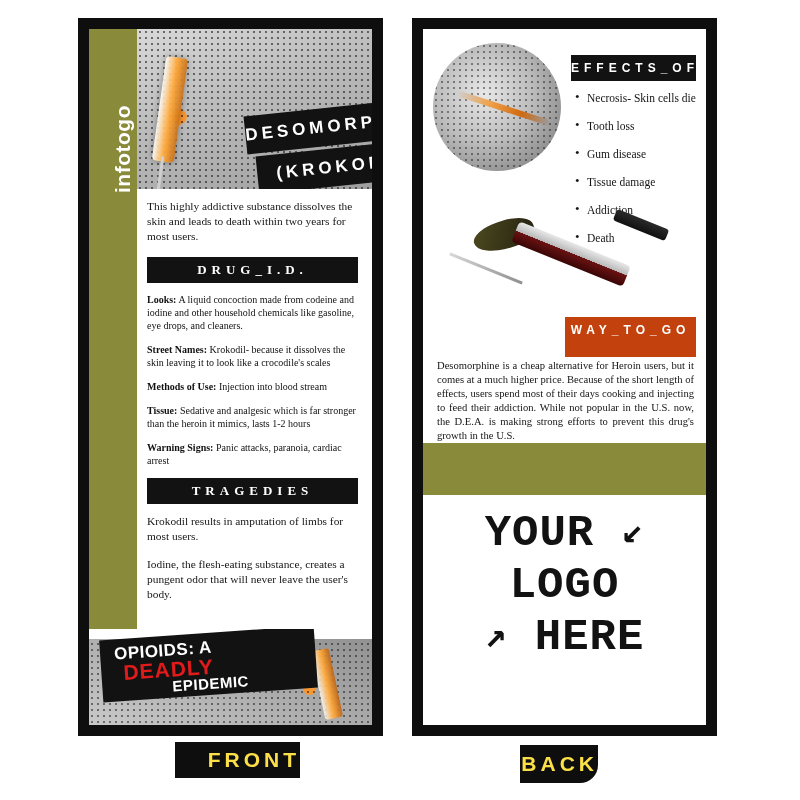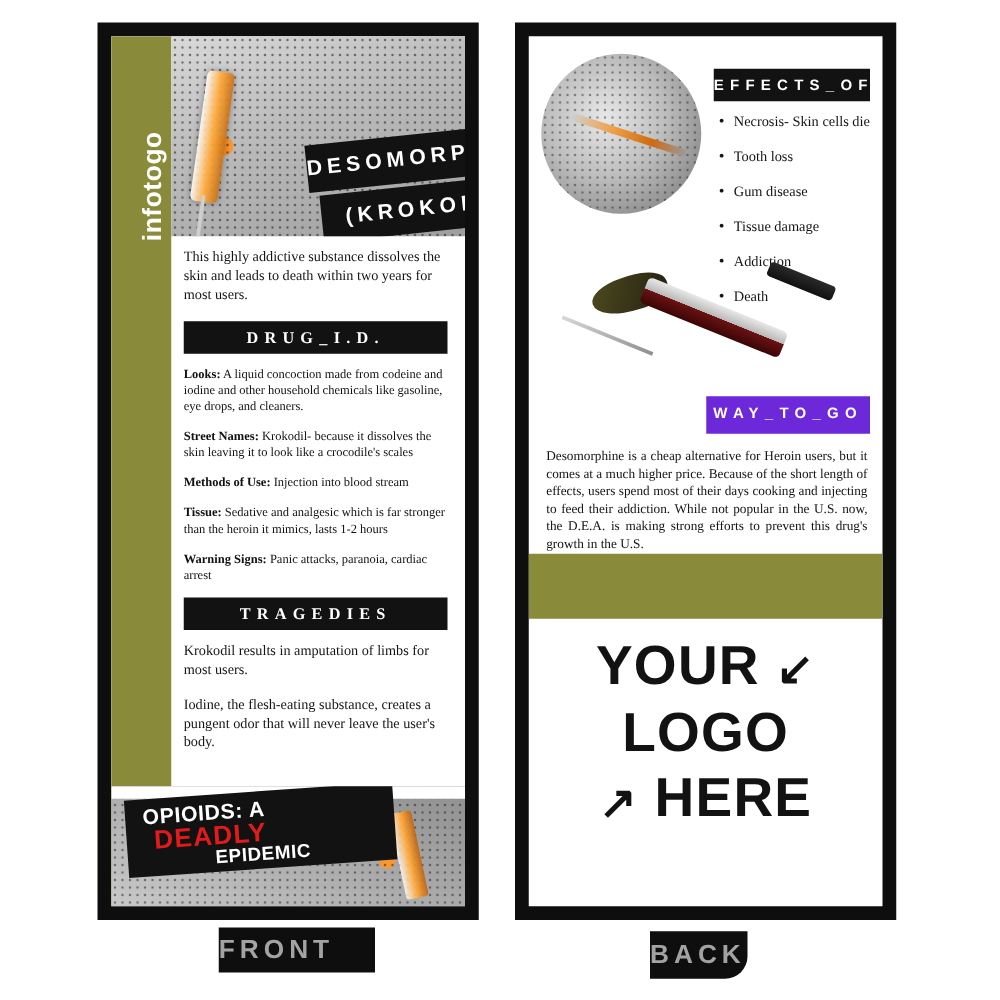--- a/index.html
+++ b/index.html
@@ -166,46 +166,46 @@
   }
   .sb-needle{
     position:absolute;left:2px;top:52px;width:78px;height:3px;
     background:linear-gradient(90deg,#d7d7d7,#8f8f8f);transform:rotate(22deg);
   }
   .sb-leaf{
     position:absolute;left:28px;top:6px;width:62px;height:28px;border-radius:50% 50% 40% 60%;
     background:linear-gradient(120deg,#4d4a20,#232010);transform:rotate(-18deg);
   }
   .b-head2{
-    position:absolute;left:142px;top:288px;right:10px;height:30px;background:#6d28d9;
+    position:absolute;left:142px;top:288px;right:10px;height:40px;background:#c2410c;
   }
   .b-head2 span{display:block;text-align:center;color:#fff;font-weight:bold;letter-spacing:5px;font-size:12px;line-height:26px;}
   .b-para{
     position:absolute;left:14px;right:12px;top:330px;
     font-family:"Liberation Serif", serif;font-size:10.6px;line-height:14px;color:#141414;text-align:justify;
   }
   .b-olive{
     position:absolute;left:0;right:0;top:414px;height:52px;background:#8a8b3a;
   }
   .logo-wrap{
-    position:absolute;left:0;right:0;top:478px;text-align:center;color:#121212;
+    position:absolute;left:0;right:0;top:478px;text-align:center;color:#121212;font-family:Liberation Mono, monospace;
   }
   .logo-line{
     font-weight:bold;font-size:44px;letter-spacing:1px;line-height:52px;
   }
   .arrow{display:inline-block;font-size:36px;vertical-align:middle;}
   .b-foot{
     position:absolute;left:0;right:0;bottom:12px;text-align:center;
     font-family:"Liberation Serif", serif;font-size:7.6px;line-height:11px;color:#222;
   }
 
   
   .label{
-    position:absolute;background:#0e0e0e;color:#a3a3a3;
-    font-weight:bold;letter-spacing:4px;text-align:left;
+    position:absolute;background:#0e0e0e;color:#fde047;
+    font-weight:bold;letter-spacing:4px;text-align:right;
   }
   #front-label{left:175px;top:742px;width:125px;height:36px;line-height:36px;font-size:21px;}
   #back-label{left:520px;top:745px;width:78px;height:38px;line-height:38px;font-size:21px;border-radius:0 0 18px 0;}
 </style>
 </head>
 <body>
 
 <div class="stage">
 
   <div class="panel" id="front-panel">

